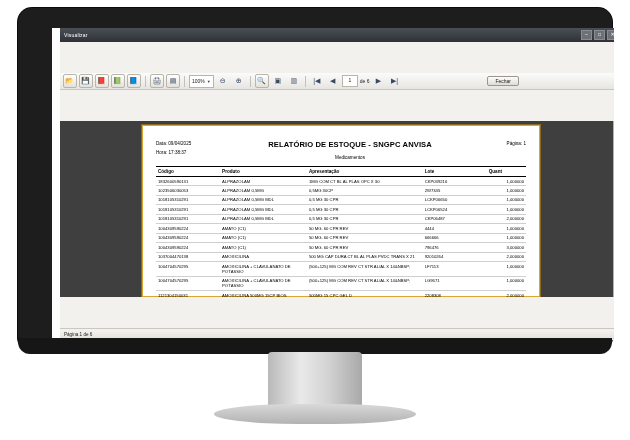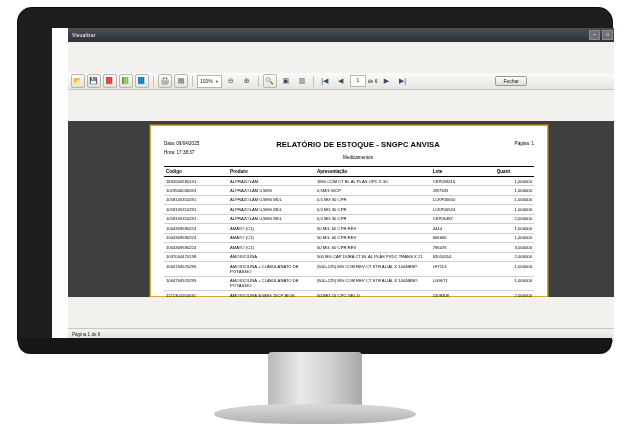--- a/index.html
+++ b/index.html
@@ -64,21 +64,21 @@
     top: 404px;
     width: 202px;
     height: 20px;
     background: linear-gradient(to bottom, #d9d9d9, #b2b2b2);
     border-radius: 50% / 60%;
   }
 
   
   .app-window {
     position: absolute;
-    left: 16px;
+    left: 8px;
     top: 0;
     width: 562px;
     height: 312px;
     background: #f2f1ee;
     display: flex;
     flex-direction: column;
     gap: 31px;
   }
   .title-bar {
     height: 14px;

